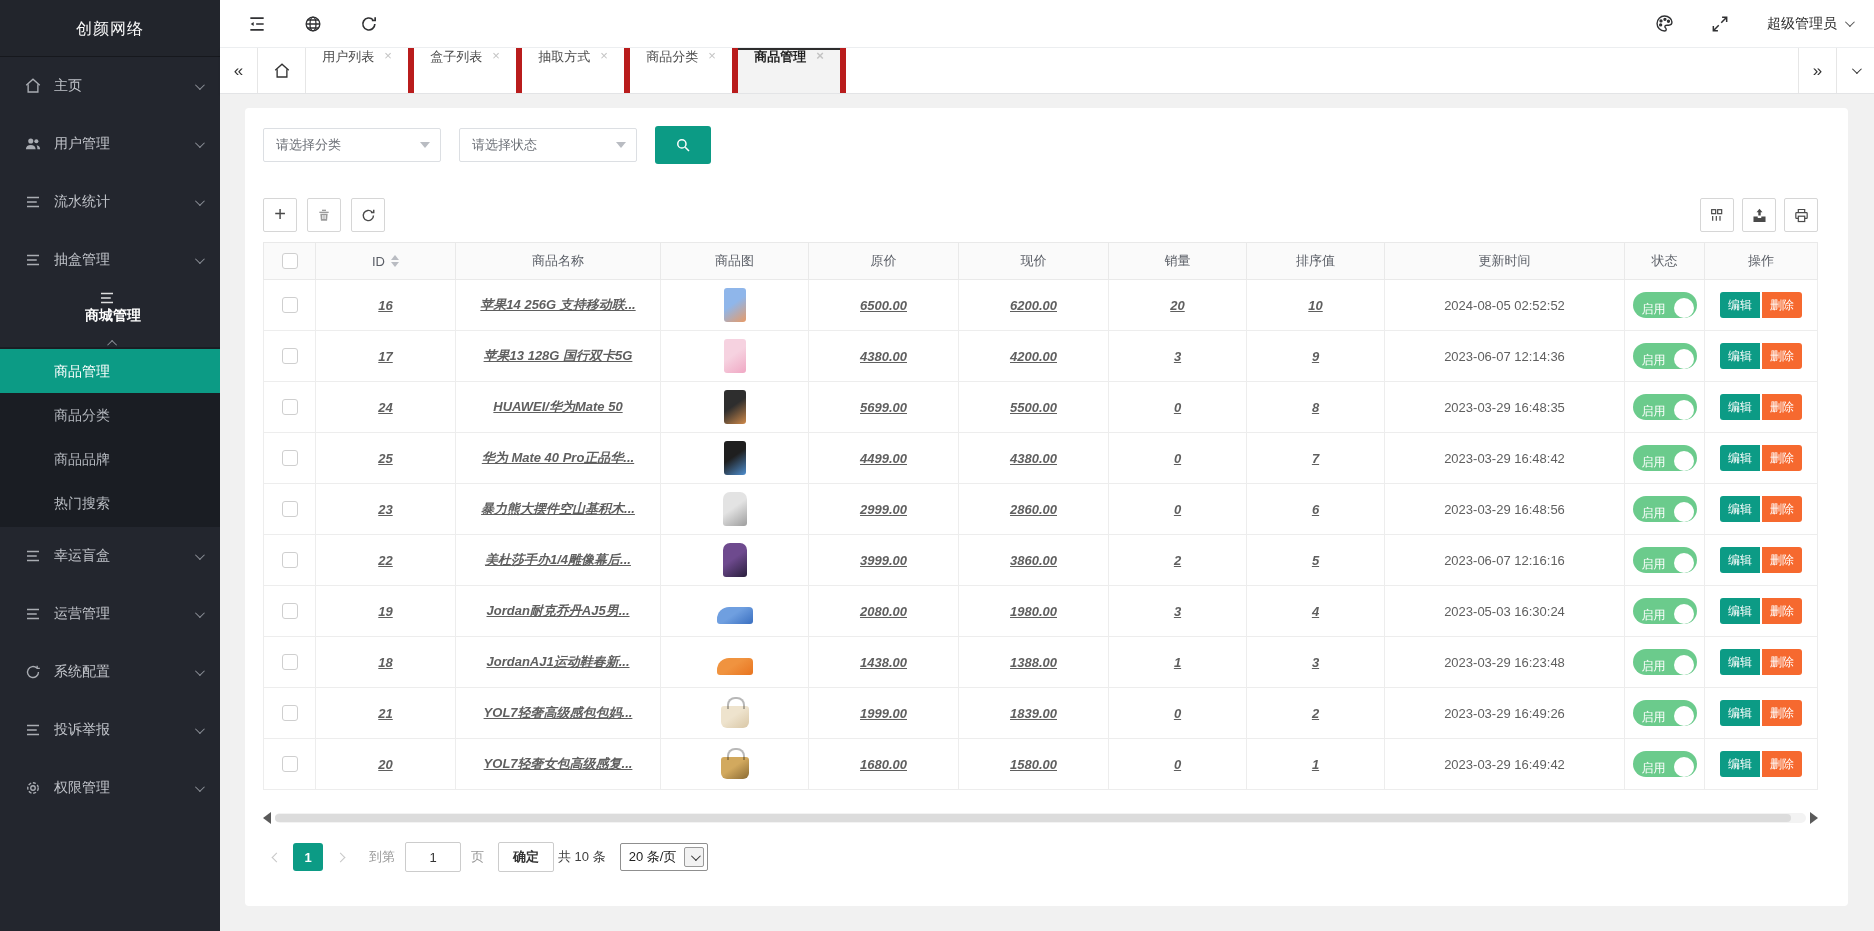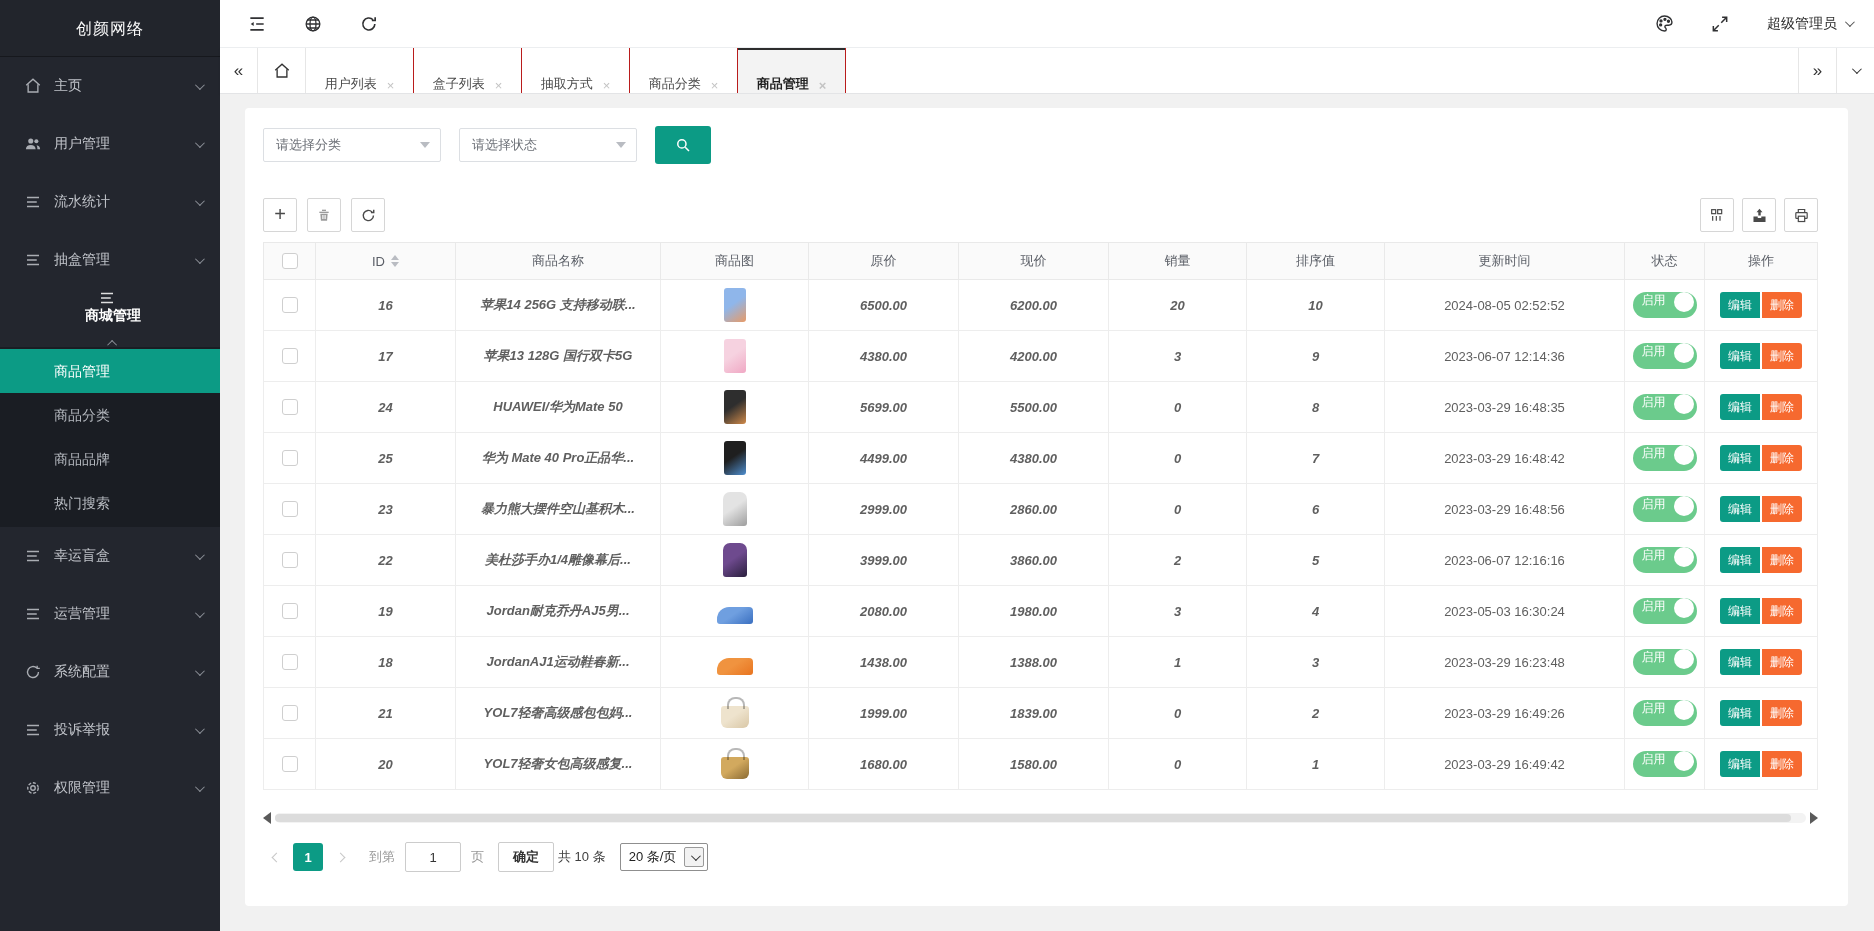--- a/index.html
+++ b/index.html
@@ -32,21 +32,21 @@
   .tb-right { margin-left:auto; display:flex; align-items:center; }
   .tb-right .tb-icon { margin-right:0; margin-left:34px; }
   .user-box { display:flex; align-items:center; margin-left:36px; cursor:pointer; color:#2b2b2b; font-size:14px; }
   .user-box .chev { margin-left:8px; color:#555; }
 
   
   .tabsbar { height:46px; background:#fff; display:flex; align-items:stretch; border-bottom:1px solid #e3e4e6; box-shadow:0 1px 3px rgba(0,0,0,.05); }
   .tab-nav-btn { width:38px; display:flex; align-items:center; justify-content:center; font-size:17px; color:#333; border-right:1px solid #e6e6e6; cursor:pointer; }
   .tab-nav-btn.rightside { border-right:none; border-left:1px solid #e6e6e6; }
   .tab-home { width:48px; display:flex; align-items:center; justify-content:center; border-right:1px solid #e6e6e6; cursor:pointer; color:#333; }
-  .tab { display:flex; align-items:flex-end; padding:0 16px; border-right:1px solid #b91c1c; font-size:13px; color:#4a4a4a; cursor:pointer; position:relative; min-width:108px; justify-content:center; }
+  .tab { display:flex; align-items:flex-start; padding:0 16px; border-right:6px solid #b91c1c; font-size:13px; color:#4a4a4a; cursor:pointer; position:relative; min-width:108px; justify-content:center; }
   .tab .tab-close { margin-left:10px; color:#c3c3c3; font-size:13px; cursor:pointer; }
   .tab.active { background:#f3f3f3; color:#1f1f1f; font-weight:bold; }
   .tab.active::before { content:""; position:absolute; top:0; left:0; right:0; height:2px; background:#2d2d2d; }
   .tabs-spacer { flex:1; }
 
   
   .content { flex:1; background:#f1f1f1; padding:14px 26px 25px 25px; overflow:hidden; }
   .card { background:#fff; border-radius:4px; height:100%; padding:18px 30px 14px 18px; }
 
   .filter-row { display:flex; align-items:center; }
@@ -58,35 +58,35 @@
   .toolbar { margin-top:34px; display:flex; align-items:center; }
   .tool-btn { width:34px; height:34px; border:1px solid #d6d6d6; background:#fff; border-radius:2px; display:inline-flex; align-items:center; justify-content:center; margin-right:10px; cursor:pointer; color:#5c5c5c; }
   .toolbar-right { margin-left:auto; display:flex; }
   .toolbar-right .tool-btn { margin-right:0; margin-left:8px; }
   .plus-glyph { font-size:20px; color:#4a4a4a; line-height:1; margin-top:-2px; }
 
   
   table.grid { width:100%; border-collapse:collapse; table-layout:fixed; margin-top:10px; }
   table.grid th { height:37px; background:#fafafa; border:1px solid #e9e9e9; font-weight:normal; font-size:13px; color:#5a5e66; }
   table.grid td { height:51px; border:1px solid #ededed; text-align:center; vertical-align:middle; font-size:13px; color:#5f5f5f; background:#fff; }
-  td.b { font-style:italic; font-weight:bold; color:#595959; }
+  td.b { font-style:italic; font-weight:bold; color:#595959;text-decoration:underline; }
   td.date { color:#666; }
   .th-inner { display:inline-flex; align-items:center; gap:6px; }
   .sort-icon { display:inline-flex; flex-direction:column; gap:2px; }
   .sort-icon i { width:0; height:0; border-left:4px solid transparent; border-right:4px solid transparent; display:block; }
   .sort-icon .s-up { border-bottom:5px solid #b9bcc2; }
   .sort-icon .s-dn { border-top:5px solid #b9bcc2; }
   .checkbox { display:inline-block; width:16px; height:16px; border:1px solid #cfcfcf; border-radius:3px; background:#fff; cursor:pointer; vertical-align:middle; }
   .pimg { display:inline-block; vertical-align:middle; position:relative; }
   .shape-phone { width:22px; height:34px; border-radius:3px; }
   .shape-figure { width:24px; height:34px; border-radius:7px 7px 3px 3px; }
   .shape-shoe { width:36px; height:17px; border-radius:12px 4px 3px 3px; margin-top:8px; }
   .shape-bag { width:28px; height:22px; border-radius:3px 3px 6px 6px; margin-top:8px; }
   .shape-bag::before { content:""; position:absolute; top:-9px; left:6px; width:14px; height:10px; border:2px solid rgba(0,0,0,.28); border-bottom:none; border-radius:8px 8px 0 0; }
-  .toggle { display:inline-flex; align-items:flex-start; width:64px; height:26px; border-radius:13px; background:var(--toggle,#6BCB8C); padding:0 3px 0 9px; cursor:pointer; }
+  .toggle { display:inline-flex; align-items:flex-end; width:64px; height:26px; border-radius:13px; background:var(--toggle,#6BCB8C); padding:0 3px 0 9px; cursor:pointer; }
   .toggle-label { color:#fff; font-size:12px; flex:1; text-align:left; font-style:normal; font-weight:normal; }
   .knob { width:20px; height:20px; border-radius:50%; background:#fff; }
   .btn-edit, .btn-del { display:inline-block; min-width:40px; padding:0 6px; height:26px; line-height:26px; color:#fff; font-size:12px; cursor:pointer; }
   .btn-edit { background:var(--accent,#0C9B85); border-radius:3px 0 0 3px; margin-right:2px; }
   .btn-del { background:var(--danger,#F6692F); border-radius:0 3px 3px 0; }
 
   
   .hscroll { margin-top:22px; display:flex; align-items:center; height:12px; }
   .hs-arrow { width:0; height:0; border-top:6px solid transparent; border-bottom:6px solid transparent; cursor:pointer; }
   .hs-arrow.left { border-right:8px solid #5a5a5a; }

